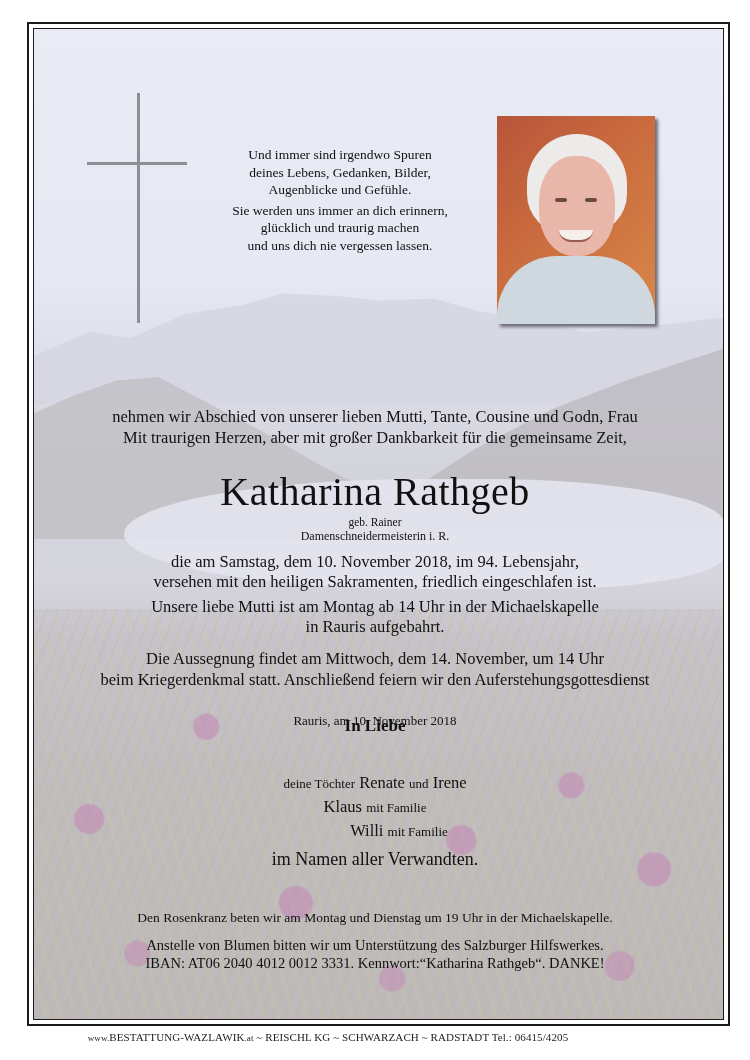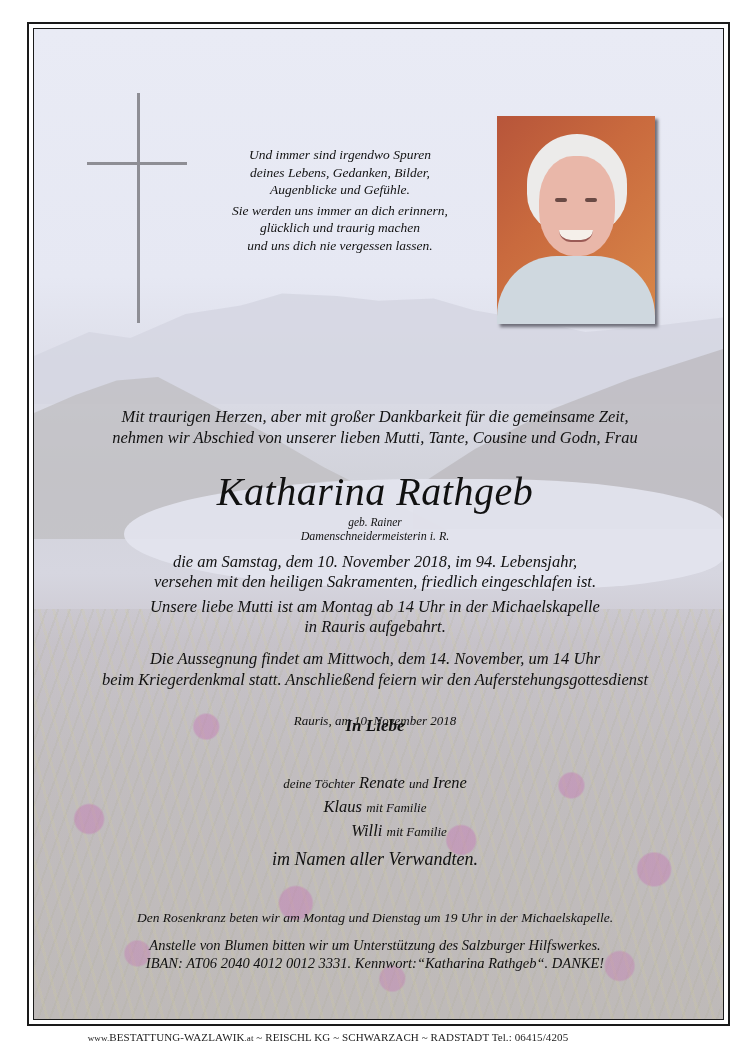--- a/index.html
+++ b/index.html
@@ -66,21 +66,21 @@
     box-shadow: 3px 3px 3px #6e6e78;
     background: linear-gradient(135deg, #b7553a 0%, #c96a3e 40%, #d98849 100%);
     overflow: hidden;
   }
   .photo .hair { position: absolute; left: 30px; top: 18px; width: 100px; height: 100px; border-radius: 50% 50% 40% 40%; background: #ecebea; }
   .photo .face { position: absolute; left: 42px; top: 40px; width: 76px; height: 100px; border-radius: 45% 45% 45% 45%; background: #e9b7a9; }
   .photo .smile { position: absolute; left: 62px; top: 114px; width: 34px; height: 10px; border-radius: 0 0 20px 20px; background: #f5f0ea; border-bottom: 2px solid #9a5a55; }
   .photo .eye { position: absolute; top: 82px; width: 12px; height: 4px; background: #6a4a45; border-radius: 3px; }
   .photo .body { position: absolute; left: 0; top: 140px; width: 158px; height: 80px; border-radius: 60px 60px 0 0; background: #cfd8df; }
 
-  .text { position: absolute; left: 0; width: 750px; text-align: center; font-style: italic; }
+  .text { position: absolute; left: 0; width: 750px; text-align: center; }
   .poem { left: 200px; width: 280px; top: 146px; font-size: 13.5px; line-height: 17.5px; }
   .poem p { margin: 0; }
   .poem .gap { margin-top: 3px; }
   .intro { top: 406px; font-size: 16.5px; line-height: 21px; }
   .name { top: 468px; font-size: 40px; line-height: 48px; letter-spacing: 0.5px; }
   .birthname { top: 515px; font-size: 11.5px; line-height: 14px; }
   .profession { top: 529px; font-size: 12px; line-height: 15px; }
   .main1 { top: 552px; font-size: 16.5px; line-height: 20px; }
   .main2 { top: 597px; font-size: 16.5px; line-height: 20px; }
   .main3 { top: 648px; font-size: 16.5px; line-height: 21px; }
@@ -130,22 +130,22 @@
 <div class="text poem">
   <p>Und immer sind irgendwo Spuren</p>
   <p>deines Lebens, Gedanken, Bilder,</p>
   <p>Augenblicke und Gefühle.</p>
   <p class="gap">Sie werden uns immer an dich erinnern,</p>
   <p>glücklich und traurig machen</p>
   <p>und uns dich nie vergessen lassen.</p>
 </div>
 
 <div class="text intro">
+  <p>nehmen wir Abschied von unserer lieben Mutti, Tante, Cousine und Godn, Frau</p>
   <p>Mit traurigen Herzen, aber mit großer Dankbarkeit für die gemeinsame Zeit,</p>
-  <p>nehmen wir Abschied von unserer lieben Mutti, Tante, Cousine und Godn, Frau</p>
 </div>
 
 <div class="text name">Katharina Rathgeb</div>
 <div class="text birthname">geb. Rainer</div>
 <div class="text profession">Damenschneidermeisterin i. R.</div>
 
 <div class="text main1">
   <p>die am Samstag, dem 10. November 2018, im 94. Lebensjahr,</p>
   <p>versehen mit den heiligen Sakramenten, friedlich eingeschlafen ist.</p>
 </div>

